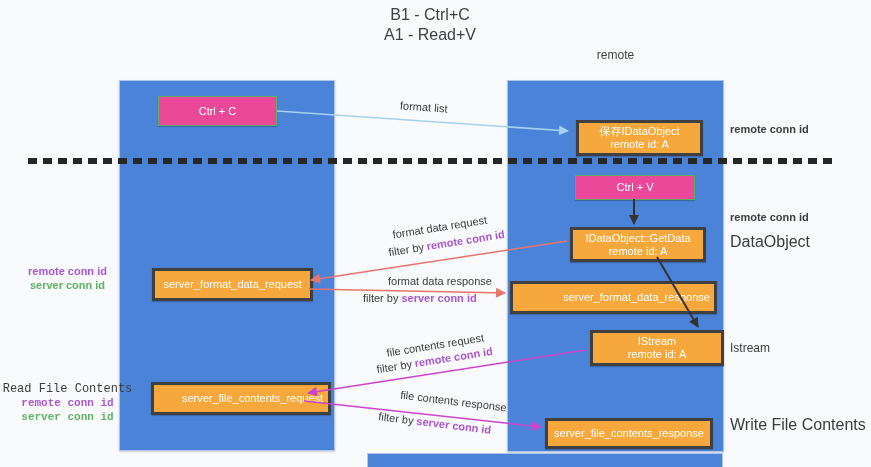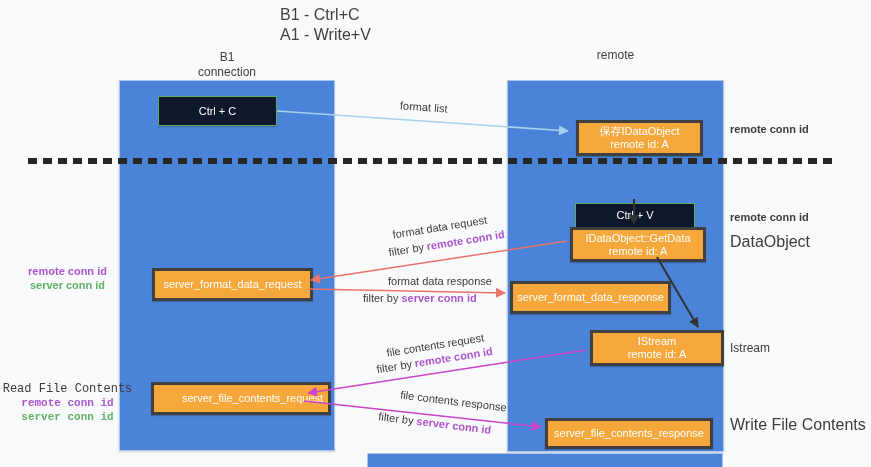--- a/index.html
+++ b/index.html
@@ -1,47 +1,47 @@
 <!DOCTYPE html>
 <html><head>
 <meta charset="utf-8">
 <style>
   html,body{margin:0;padding:0;}
   body{background:#eef0f2;font-family:"Liberation Sans",sans-serif;}
   #canvas{position:relative;width:871px;height:467px;background:#f9fafb;overflow:hidden;}
 
-  .title{position:absolute;left:280px;top:5px;width:300px;text-align:left;
+  .title{position:absolute;left:280px;top:5px;width:300px;text-align:center;
          font-size:16px;line-height:20px;color:#3f3f3f;}
 
   .col-header{position:absolute;text-align:center;font-size:12px;line-height:15px;color:#3f3f3f;z-index:2;}
   #header-b1{left:119px;top:50px;width:216px;}
   #header-a1{left:507px;top:48px;width:217px;}
 
   .lifeline{position:absolute;top:80px;background:#4B83D8;border:1px solid #aec6ee;
             box-shadow:0 1px 2px rgba(0,0,0,.18);z-index:1;}
   #lifeline-b1{left:119px;width:214px;height:369px;}
   #lifeline-a1{left:507px;width:215px;height:370px;}
   #server-bar{position:absolute;left:367px;top:453px;width:354px;height:14px;background:#4B83D8;
               border:1px solid #aec6ee;border-bottom:none;z-index:1;}
 
   .dashed-sep{position:absolute;left:28px;top:158px;width:806px;height:6px;z-index:5;
               background:repeating-linear-gradient(90deg,#262626 0 9px,transparent 9px 15px);}
 
   .box{position:absolute;z-index:3;color:#fff;display:flex;flex-direction:column;justify-content:center;
        align-items:center;text-align:center;font-size:11px;line-height:13px;
        box-shadow:0 1px 1px rgba(0,0,0,.2);}
   .box.orange{background:#F7A83C;border:3px solid #404040;}
-  .box.green{background:#0f172a;border:1px solid #5fae5f;}
+  .box.green{background:#ec4899;border:1px solid #5fae5f;}
 
   #box-ctrl-c{left:158px;top:96px;width:117px;height:28px;}
   #box-save-idataobject{left:576px;top:120px;width:121px;height:30px;}
-  #box-ctrl-v{left:575px;top:175px;width:118px;height:23px;margin-top:28px;}
+  #box-ctrl-v{left:575px;top:175px;width:118px;height:23px;}
   #box-idataobject-getdata{left:570px;top:227px;width:130px;height:29px;}
   #box-format-request{left:152px;top:268px;width:155px;height:27px;}
-  #box-format-response{left:510px;top:281px;width:155px;height:27px;}
+  #box-format-response{left:510px;top:281px;width:155px;height:27px;padding-left:46px;}
   #box-istream{left:590px;top:330px;width:128px;height:30px;}
   #box-file-request{left:151px;top:382px;width:151px;height:27px;padding-left:23px;}
   #box-file-response{left:545px;top:418px;width:162px;height:25px;}
 
   #arrow-layer{position:absolute;left:0;top:0;z-index:4;pointer-events:none;}
 
   .alabel{position:absolute;z-index:6;font-size:11px;color:#3c3c3c;white-space:nowrap;}
   .purple{color:#AB57CE;font-weight:bold;}
   .greenlbl{color:#5FB364;font-weight:bold;}
   .fb{padding-right:3px;}
@@ -69,27 +69,23 @@
   #lgroup-bottom{top:382px;font-family:Liberation Mono, monospace;}
   #lgroup-bottom .plain{font-size:12px;}
 </style>
 </head>
 <body>
 
 <div id="canvas">
 
   <div class="title">
     <div>B1 - Ctrl+C</div>
-    <div>A1 - Write+V</div>
+    <div>A1 - Read+V</div>
   </div>
 
-  <div class="col-header" id="header-b1">
-    <div>B1</div>
-    <div>connection</div>
-  </div>
   <div class="col-header" id="header-a1">
     <div>remote</div>
   </div>
 
   <div class="lifeline" id="lifeline-b1"></div>
   <div class="lifeline" id="lifeline-a1"></div>
   <div id="server-bar"></div>
 
   <div class="dashed-sep"></div>
 

